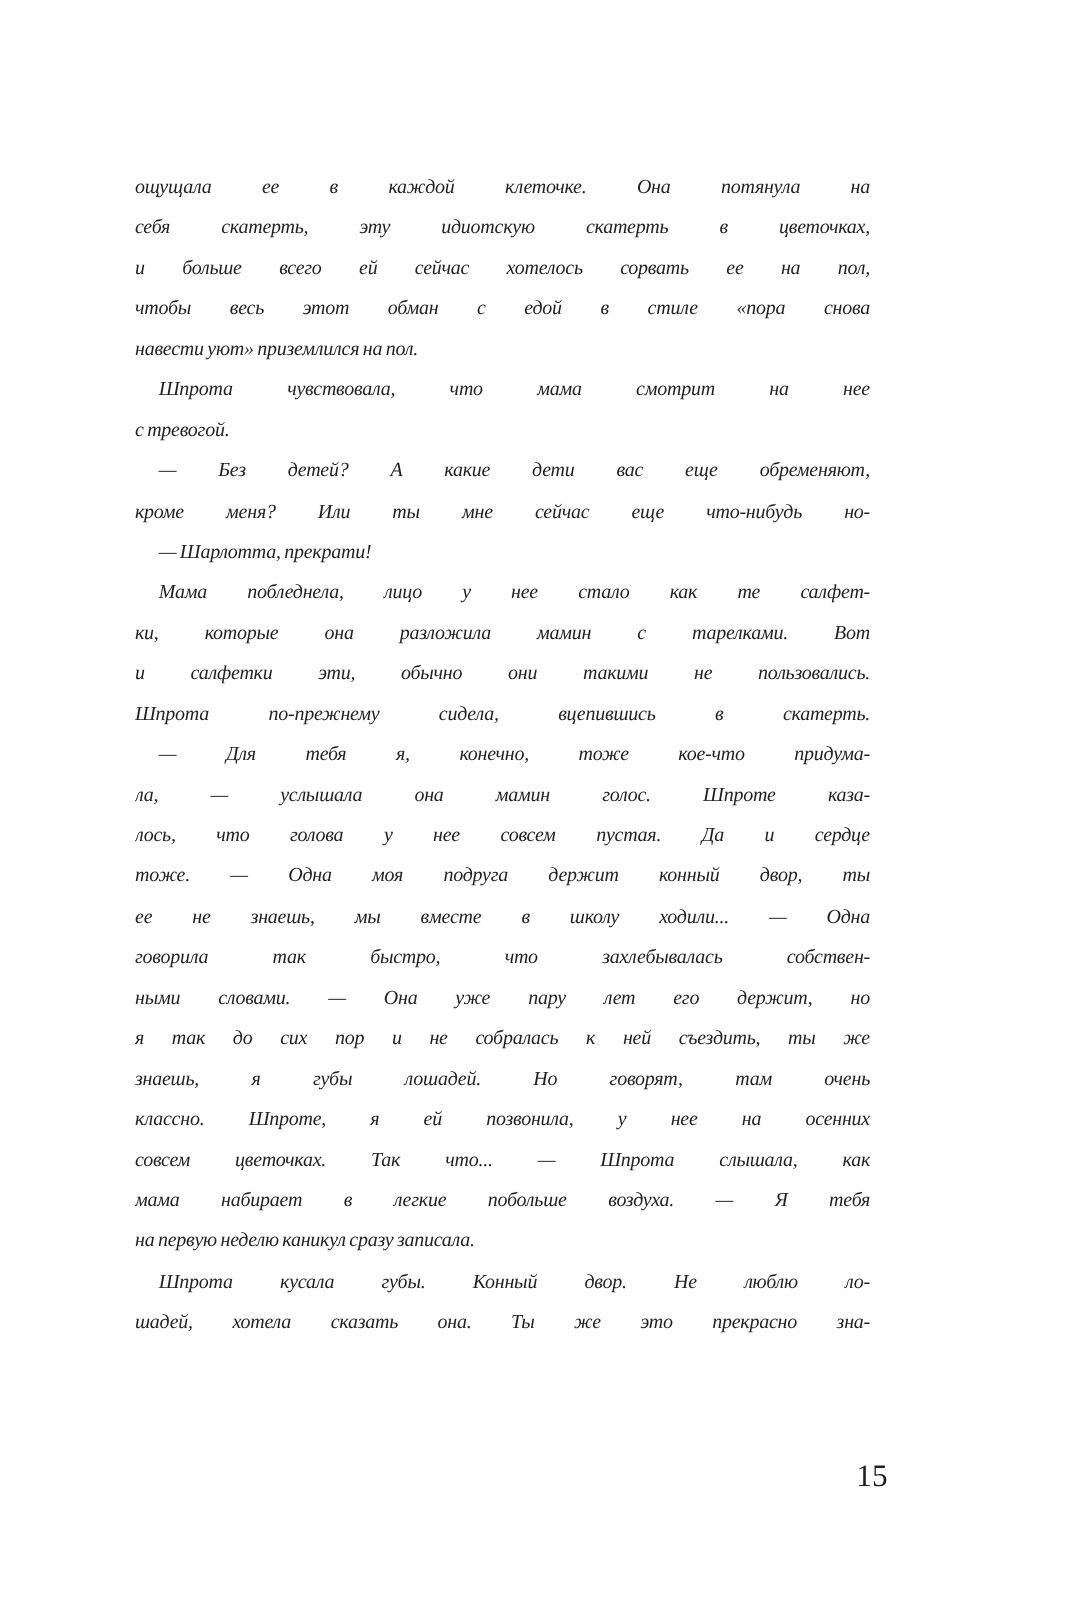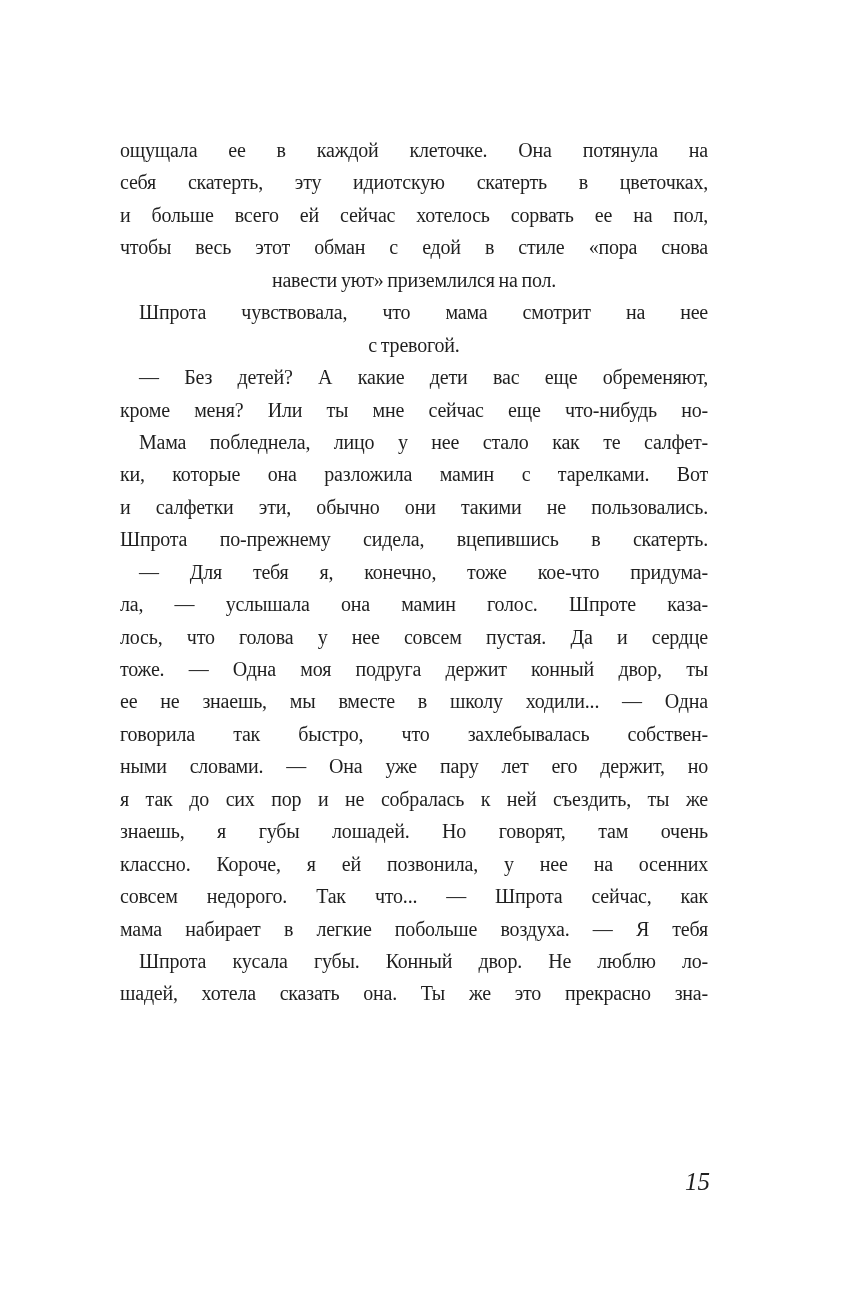--- a/index.html
+++ b/index.html
@@ -11,82 +11,84 @@
     font-family: "Liberation Serif", serif;
     overflow: hidden;
   }
   .page {
     position: absolute;
     inset: 0;
     background: #ffffff;
   }
   .textblock {
     position: absolute;
-    left: 120px;
+    left: 108px;
     top: 134px;
     width: 588px;
-    font-size: 20px;
+    font-size: 16px;
     line-height: 32.45px;
     color: #1f1f1f;
     letter-spacing: -0.2px;
     word-spacing: -1px;
+    font-style: italic;
   }
   .ln {
     height: 32.45px;
     overflow: hidden;
-    text-align: center;
+    text-align: left;
     white-space: nowrap;
   }
   .ln.jst {
     white-space: normal;
     text-align: justify;
     text-align-last: justify;
   }
   .ln.ind {
     text-indent: 19px;
   }
   .pagenum {
     position: absolute;
     left: 122px;
     top: 1166px;
     width: 588px;
     text-align: right;
     font-size: 25px;
     line-height: 32.45px;
     color: #1f1f1f;
-    font-style: italic;
   }
 </style>
 </head>
 <body style="background: rgb(255, 255, 255);">
 
 <div class="page">
   <div class="textblock" style="color: rgb(31, 31, 31);">
       <div class="ln jst">ощущала ее в каждой клеточке. Она потянула на</div>
       <div class="ln jst">себя скатерть, эту идиотскую скатерть в цветочках,</div>
       <div class="ln jst">и больше всего ей сейчас хотелось сорвать ее на пол,</div>
       <div class="ln jst">чтобы весь этот обман с едой в стиле «пора снова</div>
       <div class="ln">навести уют» приземлился на пол.</div>
       <div class="ln ind jst">Шпрота чувствовала, что мама смотрит на нее</div>
       <div class="ln">с тревогой.</div>
       <div class="ln ind jst">— Без детей? А какие дети вас еще обременяют,</div>
       <div class="ln jst">кроме меня? Или ты мне сейчас еще что-нибудь но-</div>
+      <div class="ln ind">— Шарлотта, прекрати!</div>
       <div class="ln ind jst">Мама побледнела, лицо у нее стало как те салфет-</div>
       <div class="ln jst">ки, которые она разложила мамин с тарелками. Вот</div>
       <div class="ln jst">и салфетки эти, обычно они такими не пользовались.</div>
       <div class="ln jst">Шпрота по-прежнему сидела, вцепившись в скатерть.</div>
       <div class="ln ind jst">— Для тебя я, конечно, тоже кое-что придума-</div>
       <div class="ln jst">ла, — услышала она мамин голос. Шпроте каза-</div>
       <div class="ln jst">лось, что голова у нее совсем пустая. Да и сердце</div>
       <div class="ln jst">тоже. — Одна моя подруга держит конный двор, ты</div>
       <div class="ln jst">ее не знаешь, мы вместе в школу ходили... — Одна</div>
       <div class="ln jst">говорила так быстро, что захлебывалась собствен-</div>
       <div class="ln jst">ными словами. — Она уже пару лет его держит, но</div>
       <div class="ln jst">я так до сих пор и не собралась к ней съездить, ты же</div>
       <div class="ln jst">знаешь, я губы лошадей. Но говорят, там очень</div>
-      <div class="ln jst">классно. Короче, я ей позвонила, у нее на осенних</div>
-      <div class="ln jst">совсем недорого. Так что... — Шпрота сейчас, как</div>
+      <div class="ln jst">классно. Шпроте, я ей позвонила, у нее на осенних</div>
+      <div class="ln jst">совсем цветочках. Так что... — Шпрота слышала, как</div>
       <div class="ln jst">мама набирает в легкие побольше воздуха. — Я тебя</div>
+      <div class="ln">на первую неделю каникул сразу записала.</div>
       <div class="ln ind jst">Шпрота кусала губы. Конный двор. Не люблю ло-</div>
       <div class="ln jst">шадей, хотела сказать она. Ты же это прекрасно зна-</div>
     </div>
   <div class="pagenum">15</div>
 </div>
 
 </body></html>

